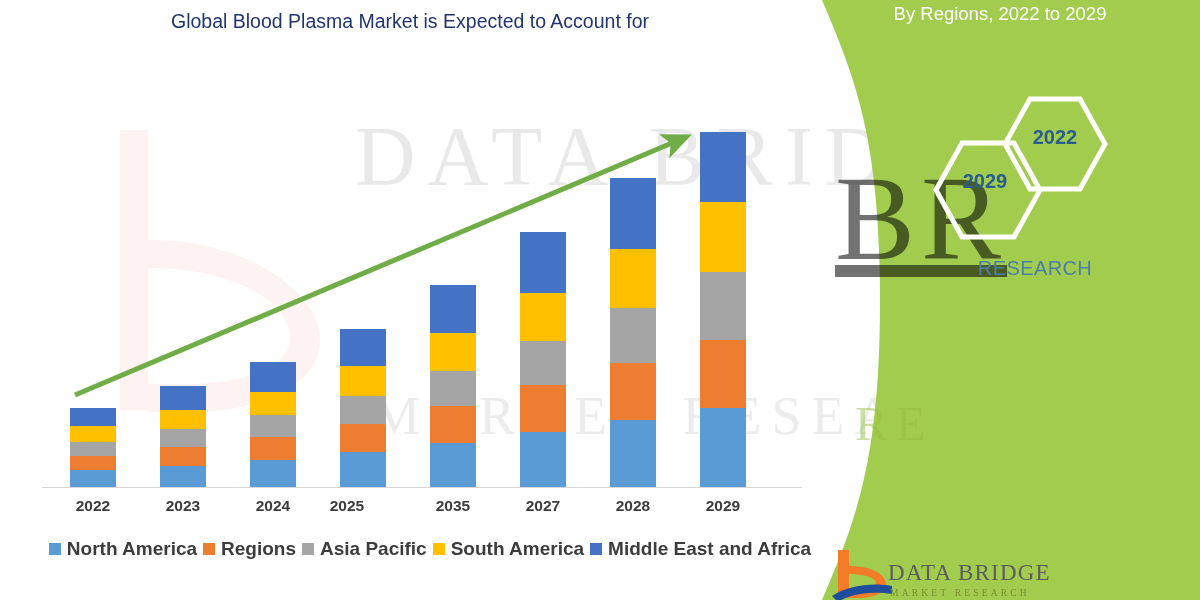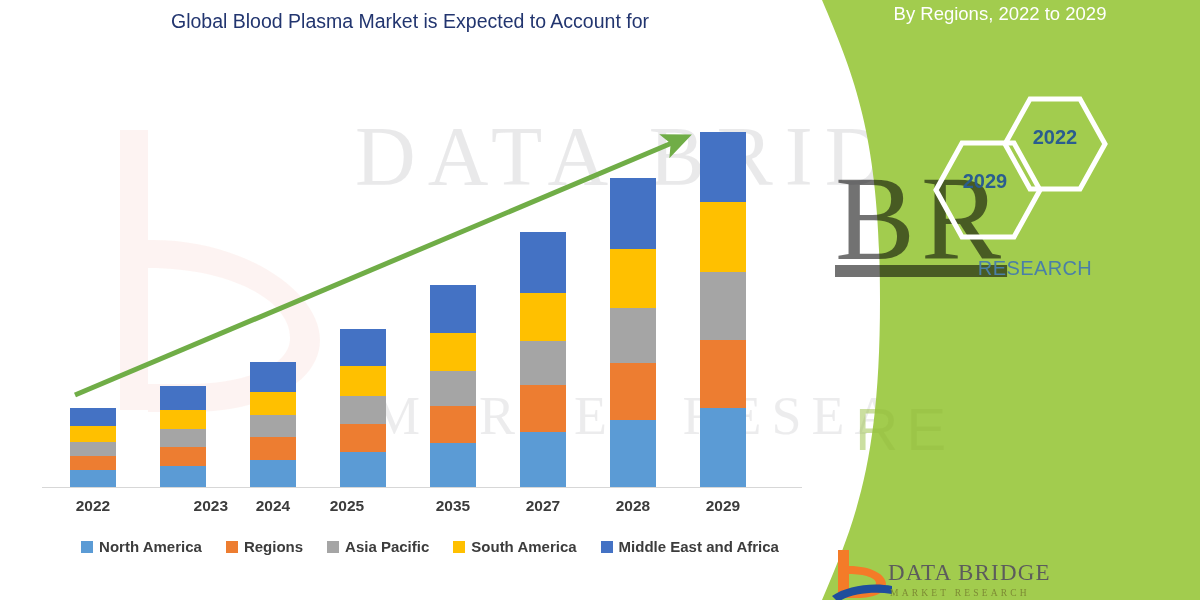--- a/index.html
+++ b/index.html
@@ -23,22 +23,22 @@
     font-size:54px;letter-spacing:10px;color:#c3c3c7;opacity:.30;
     font-family:"Liberation Serif","DejaVu Serif",serif;white-space:nowrap;
   }
   .wm-green{
     position:absolute;left:835px;top:150px;
     font-size:120px;letter-spacing:6px;color:#000000;opacity:.55;
     font-family:"Liberation Serif","DejaVu Serif",serif;white-space:nowrap;text-decoration:underline;
   }
   .wm-green2{
     position:absolute;left:855px;top:395px;
-    font-size:60px;letter-spacing:8px;color:#98c044;opacity:.5;
-    font-family:Liberation Sans, sans-serif;white-space:nowrap;
+    font-size:49px;letter-spacing:8px;color:#98c044;opacity:.5;
+    font-family:Liberation Serif, serif;white-space:nowrap;
   }
 
   
   .title{
     position:absolute;left:60px;top:6px;width:700px;
     text-align:center;color:#22356f;font-size:19.5px;line-height:30px;
   }
 
   
   .plot{position:absolute;left:0;top:0;width:820px;height:600px;}
@@ -49,22 +49,22 @@
     position:absolute;top:497px;width:90px;text-align:center;
     font-size:15.5px;font-weight:bold;color:#3c3c3c;
   }
 
   
   .arrow-svg{position:absolute;left:0;top:0;width:820px;height:600px;pointer-events:none;}
 
   
   .legend{
     position:absolute;left:40px;top:538px;width:780px;
-    display:flex;align-items:center;justify-content:center;gap:24px;
-    font-size:15px;font-weight:bold;color:#3c3c3c;
+    display:flex;align-items:center;justify-content:center;gap:6px;
+    font-size:19px;font-weight:bold;color:#3c3c3c;
   }
   .legend-item{display:flex;align-items:center;gap:6px;white-space:nowrap;}
   .legend-swatch{width:12px;height:12px;display:inline-block;}
 
   
   .green-panel{position:absolute;left:760px;top:0;width:440px;height:600px;}
   .panel-title{
     position:absolute;left:800px;top:0px;width:400px;text-align:center;
     color:#ffffff;font-size:18.5px;line-height:28px;
   }
@@ -165,21 +165,21 @@
         <div class="bar" style="left: 700px; height: 355px; bottom: 113px;">
           <div class="seg" style="height: 19.7472%; background: rgb(68, 114, 196);"></div>
           <div class="seg" style="height: 19.7472%; background: rgb(255, 192, 0);"></div>
           <div class="seg" style="height: 19.1153%; background: rgb(165, 165, 165);"></div>
           <div class="seg" style="height: 19.1153%; background: rgb(237, 125, 49);"></div>
           <div class="seg" style="height: 22.2749%; background: rgb(91, 155, 213);"></div>
         </div>
       </div>
     <div id="xlabels">
         <div class="xlab" style="left: 48px;">2022</div>
-        <div class="xlab" style="left: 138px; text-align: right;">2023</div>
+        <div class="xlab" style="left: 138px;">2023</div>
         <div class="xlab" style="left: 228px;">2024</div>
         <div class="xlab" style="left: 302px;">2025</div>
         <div class="xlab" style="left: 408px;">2035</div>
         <div class="xlab" style="left: 498px;">2027</div>
         <div class="xlab" style="left: 588px;">2028</div>
         <div class="xlab" style="left: 678px;">2029</div>
       </div>
 
     <svg class="arrow-svg" viewBox="0 0 820 600">
       <defs>

